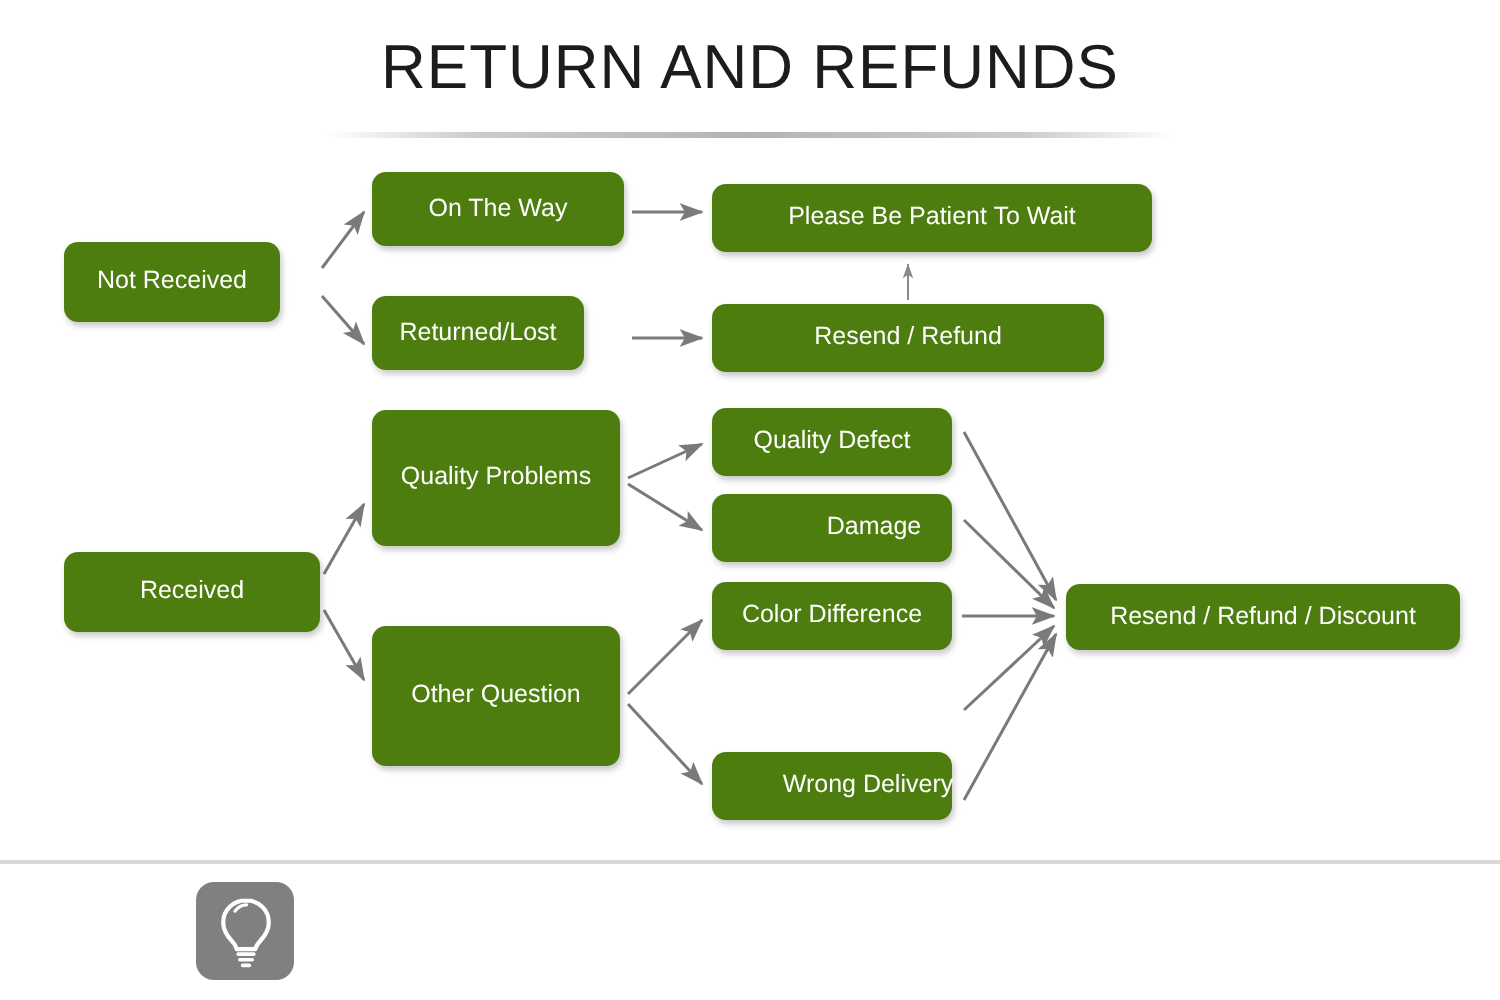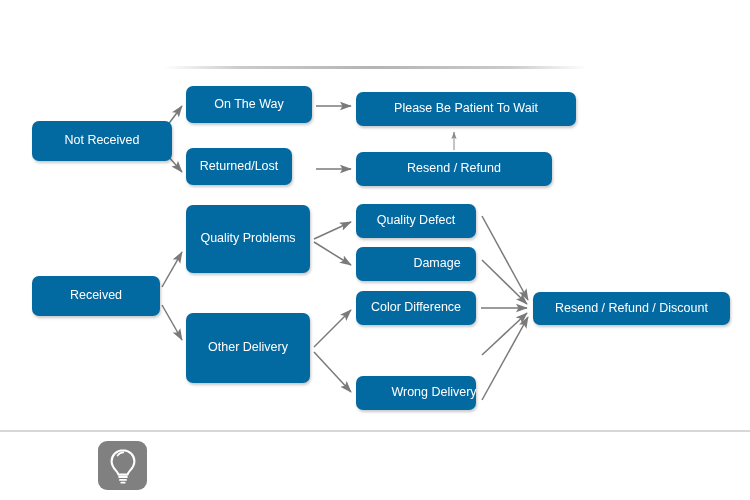--- a/index.html
+++ b/index.html
@@ -61,21 +61,21 @@
     left: 0;
     top: 0;
     width: 750px;
     height: 500px;
     pointer-events: none;
   }
 
   .node {
     position: absolute;
     box-sizing: border-box;
-    background: #0369a1;
+    background: #4d7c0f;
     color: #ffffff;
     border-radius: 7px;
     display: flex;
     align-items: center;
     justify-content: center;
     text-align: center;
     font-size: 12.5px;
     line-height: 1.25;
     padding: 0 6px;
     box-shadow: 1px 2px 3px rgba(0,0,0,0.22);
@@ -114,20 +114,21 @@
     font-size: 16.5px;
     color: #1f1f1f;
     white-space: nowrap;
   }
 </style>
 </head>
 <body>
 
 <div id="page">
 
+  <div id="title">RETURN AND REFUNDS</div>
   <div id="title-rule"></div>
 
   <div id="flow">
 
     <svg id="arrows" viewBox="0 0 750 500" width="750" height="500" xmlns="http://www.w3.org/2000/svg">
       <defs>
         <marker id="ah" markerWidth="9" markerHeight="9" refX="7.4" refY="3.1" orient="auto" markerUnits="strokeWidth">
           <path d="M0,0.2 L8,3.1 L0,6 L1.7,3.1 Z" fill="#7a7a7a"></path>
         </marker>
         <marker id="ah-sm" markerWidth="9" markerHeight="9" refX="7.2" refY="3" orient="auto" markerUnits="strokeWidth">
@@ -158,35 +159,35 @@
         <path d="M481,308 L527,308" marker-end="url(#ah)"></path>
         <path d="M482,355 L527,313" marker-end="url(#ah)"></path>
         <path d="M482,400 L528,317" marker-end="url(#ah)"></path>
       </g>
 
       <g stroke="#8a8a8a" stroke-width="1" fill="none">
         <path d="M454,150 L454,132" marker-end="url(#ah-sm)"></path>
       </g>
     </svg>
 
-    <div class="node" style="left:32px;  top:121px; width:140px; height:40px;">Not Received</div>
+    <div class="node" style="left:32px;  top:121px; width:108px; height:40px;">Not Received</div>
 
     <div class="node" style="left:186px; top:86px;  width:126px; height:37px;">On The Way</div>
 
     <div class="node" style="left:186px; top:148px; width:106px; height:37px;">Returned/Lost</div>
 
     <div class="node" style="left:356px; top:92px;  width:220px; height:34px;">Please Be Patient To Wait</div>
 
     <div class="node" style="left:356px; top:152px; width:196px; height:34px;">Resend / Refund</div>
 
     <div class="node" style="left:32px;  top:276px; width:128px; height:40px;">Received</div>
 
     <div class="node" style="left:186px; top:205px; width:124px; height:68px;">Quality Problems</div>
 
-    <div class="node" style="left:186px; top:313px; width:124px; height:70px;">Other Delivery</div>
+    <div class="node" style="left:186px; top:313px; width:124px; height:70px;">Other Question</div>
 
     <div class="node leaf" style="left:356px; top:204px; width:120px; height:34px;">Quality Defect</div>
 
     <div class="node leaf" style="left:356px; top:247px; width:120px; height:34px;padding-left:48px;">Damage</div>
 
     <div class="node leaf" style="left:356px; top:291px; width:120px; height:34px;">Color Difference</div>
 
 
     <div class="node leaf" style="left:356px; top:376px; width:120px; height:34px;padding-left:42px;">Wrong Delivery</div>
 

